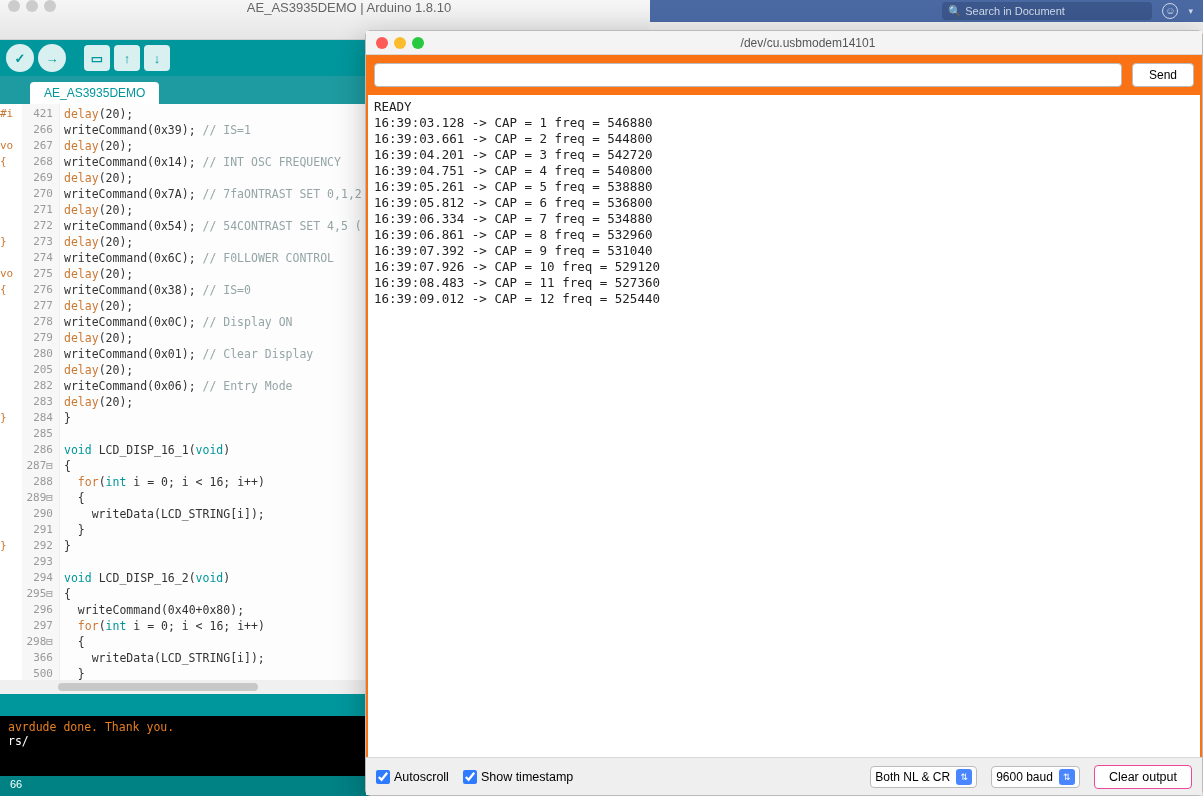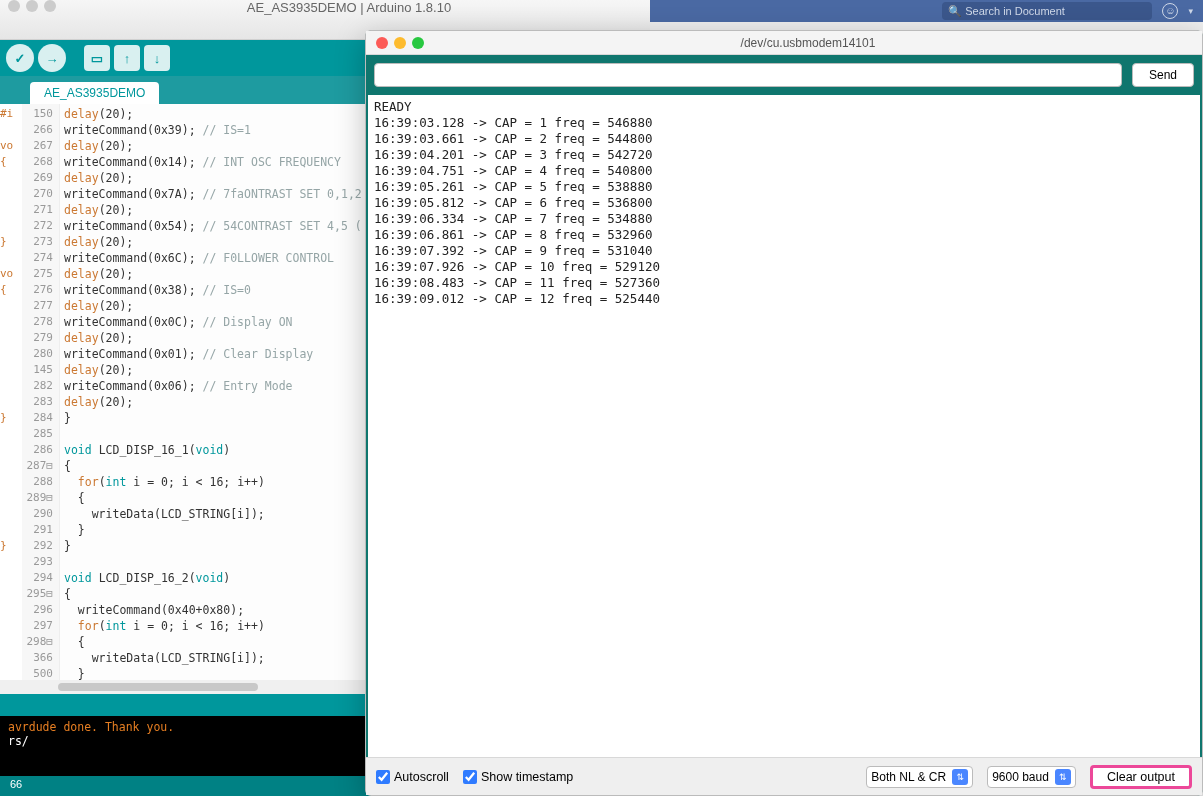--- a/index.html
+++ b/index.html
@@ -34,36 +34,36 @@
 .console { height: 60px; background: #000; color: #e67e22; font-family: Monaco, Menlo, monospace; font-size: 11.5px; padding: 4px 8px; }
 .console .white { color: #fff; }
 .footer { height: 20px; background: #008184; color: #fff; font-size: 11px; padding: 2px 10px; }
 
 
 .bluebar { position: absolute; left: 650px; top: 0; right: 0; height: 22px; background: #4a69a3; display: flex; align-items: center; justify-content: flex-end; padding: 0 10px; gap: 10px; }
 .searchbox { background: #3b578c; border-radius: 4px; height: 18px; width: 210px; display: flex; align-items: center; padding: 0 6px; color: #cfd8e8; font-size: 11px; }
 .smile { color: #cfd8e8; border: 1px solid #cfd8e8; border-radius: 50%; width: 16px; height: 16px; text-align: center; line-height: 14px; font-size: 10px; }
 
 
-.serial { position: absolute; left: 365px; top: 30px; width: 838px; height: 766px; background: #0f766e; border: 1px solid #bbb; border-radius: 6px; box-shadow: 0 8px 30px rgba(0,0,0,0.25); display: flex; flex-direction: column; }
+.serial { position: absolute; left: 365px; top: 30px; width: 838px; height: 766px; background: #f97316; border: 1px solid #bbb; border-radius: 6px; box-shadow: 0 8px 30px rgba(0,0,0,0.25); display: flex; flex-direction: column; }
 .serial-titlebar { height: 24px; display: flex; align-items: center; padding: 0 10px; border-bottom: 1px solid #d8d8d8; background: #f4f4f4; }
 .serial-titlebar .traffic span:nth-child(1){background:#fc5b57}.serial-titlebar .traffic span:nth-child(2){background:#fdbb2e}.serial-titlebar .traffic span:nth-child(3){background:#28c840}
 .serial-title { flex: 1; text-align: center; color: #555; font-size: 12px; }
 .serial-inputrow { padding: 8px; display: flex; gap: 10px; }
 .serial-input { flex: 1; height: 24px; border: 1px solid #bbb; border-radius: 4px; background: #fff; padding: 0 6px; }
 .serial-send { height: 24px; padding: 2px 16px; border: 1px solid #bbb; border-radius: 4px; background: #fff; font-size: 12px; }
 .serial-out { flex: 1; background: #fff; margin: 0 2px; font-family: Menlo, Monaco, monospace; font-size: 12.5px; padding: 4px 6px; color: #222; overflow: hidden; }
 .serial-out div { line-height: 16px; }
 .serial-footer { height: 38px; display: flex; align-items: center; padding: 0 10px; gap: 14px; border-top: 1px solid #d8d8d8; background: #efefef; }
 .serial-footer label { font-size: 12.5px; display: flex; align-items: center; gap: 4px; }
 .serial-footer input[type=checkbox] { accent-color: #2f7bff; width: 14px; height: 14px; }
 .spacer { flex: 1; }
 .macselect { height: 22px; border: 1px solid #bbb; border-radius: 4px; background: #fff; font-size: 12px; padding: 0 4px; display: flex; align-items: center; }
 .macselect .arr { background: #4a86ff; color: #fff; border-radius: 3px; width: 16px; height: 16px; margin-left: 6px; display: flex; align-items: center; justify-content: center; font-size: 9px; }
-.clearbtn { height: 24px; padding: 0 14px; border: 3px solid #ec4899; border-radius: 4px; background: #fff; font-size: 12.5px; }
+.clearbtn { height: 24px; padding: 0 14px; border: 1px solid #ec4899; border-radius: 4px; background: #fff; font-size: 12.5px; }
 </style>
 </head>
 <body>
 
 <div class="bluebar">
   <div class="searchbox">
     <span>🔍&nbsp;</span>
     <span>Search in Document</span>
   </div>
   <span class="smile">☺</span>
@@ -126,37 +126,37 @@
         <div></div>
         <div></div>
         <div></div>
         <div></div>
         <div></div>
         <div></div>
         <div></div>
         <div></div>
       </div>
     <div class="gutter" id="gutter">
-        <div>150</div>
+        <div>421</div>
         <div>266</div>
         <div>267</div>
         <div>268</div>
         <div>269</div>
         <div>270</div>
         <div>271</div>
         <div>272</div>
         <div>273</div>
         <div>274</div>
         <div>275</div>
         <div>276</div>
         <div>277</div>
         <div>278</div>
         <div>279</div>
         <div>280</div>
-        <div>145</div>
+        <div>205</div>
         <div>282</div>
         <div>283</div>
         <div>284</div>
         <div>285</div>
         <div>286</div>
         <div>287⊟</div>
         <div>288</div>
         <div>289⊟</div>
         <div>290</div>
         <div>291</div>

